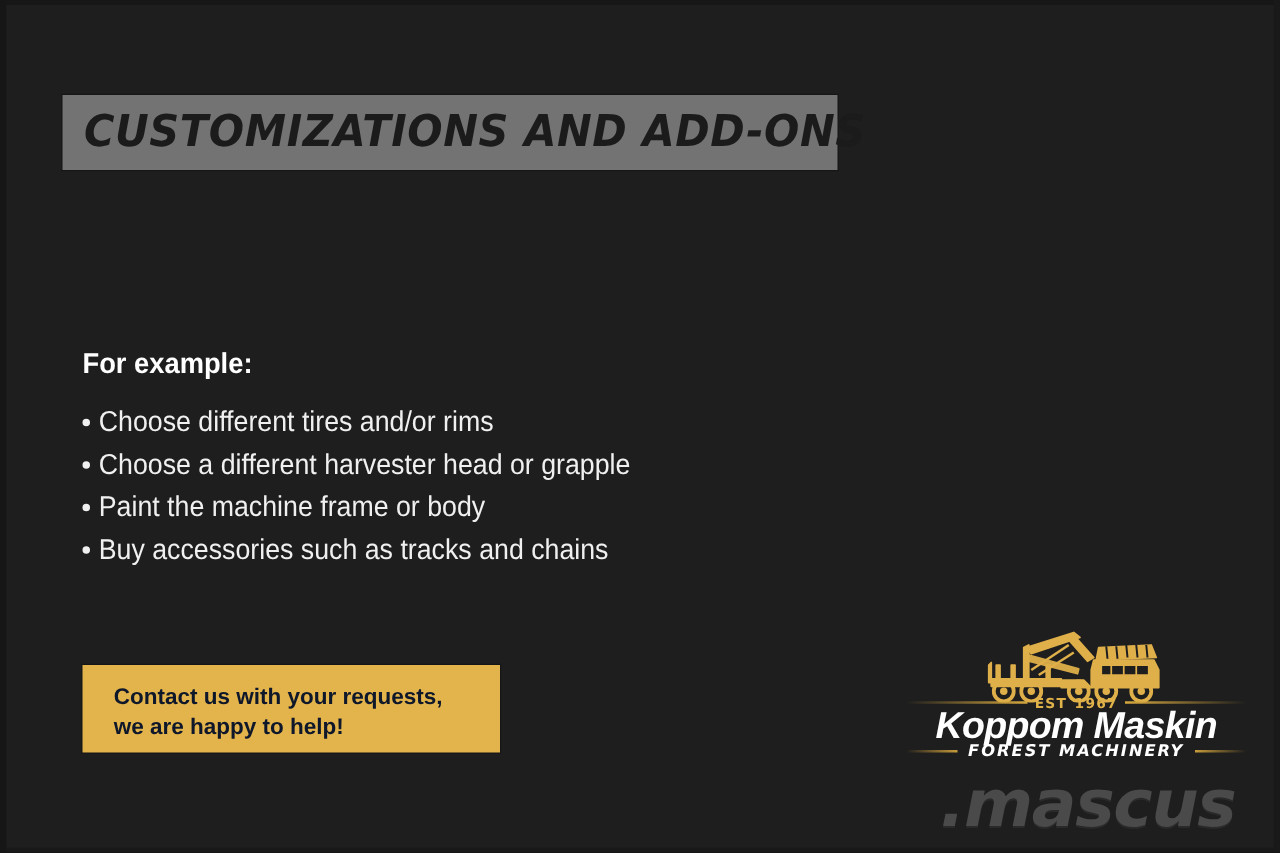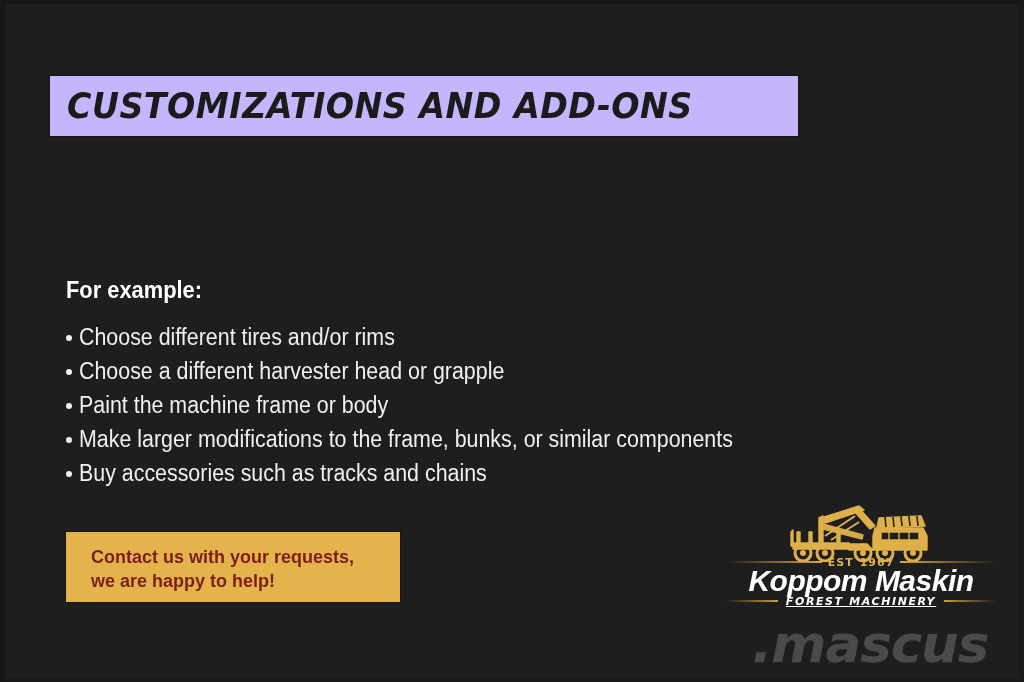--- a/index.html
+++ b/index.html
@@ -27,23 +27,23 @@
       inset 0 4px 0 #171717,
       inset 0 -4px 0 #191919;
     z-index: 40;
   }
 
   
   #title-banner {
     position: absolute;
     left: 50px;
     top: 76px;
-    width: 748px;
+    width: 620px;
     height: 60px;
-    background: #c4b5fd;
+    background: #737373;
     display: flex;
     align-items: center;
     box-shadow: 0 0 0 1px rgba(0,0,0,0.25);
   }
   #title-text {
     font-family: "DejaVu Sans", sans-serif;
     font-weight: bold;
     font-style: italic;
     font-size: 35px;
     letter-spacing: 0.5px;
@@ -120,21 +120,21 @@
     top: 532px;
     width: 334px;
     height: 70px;
     background: #e3b44c;
     box-shadow: 0 0 0 1px rgba(0,0,0,0.25);
   }
   #contact-inner {
     position: absolute;
     left: 25px;
     top: 13px;
-    color: #7f1d1d;
+    color: #0f172a;
     font-size: 18px;
     font-weight: bold;
     line-height: 24px;
   }
   #contact-inner span { display: block; white-space: nowrap; }
 
   
   #logo {
     position: absolute;
     left: 725px;
@@ -207,25 +207,24 @@
     height: 2px;
     background: linear-gradient(to right, rgba(214,168,62,0), #c89c3a);
   }
   #logo-tagline-row .rule2.right {
     background: linear-gradient(to left, rgba(214,168,62,0), #c89c3a);
   }
   #logo-tagline {
     font-family: "DejaVu Sans", sans-serif;
     font-weight: bold;
     font-style: italic;
-    font-size: 11px;
+    font-size: 13px;
     letter-spacing: 1.6px;
     color: #ffffff;
     white-space: nowrap;
-    text-decoration: underline;
   }
 
   
   #mascus-watermark {
     position: absolute;
     left: 752px;
     top: 614px;
     font-family: "DejaVu Sans", sans-serif;
     font-style: italic;
     font-weight: bold;
@@ -258,24 +257,20 @@
     <li>
       <span class="bullet-dot"></span>
       <span class="bullet-text">Choose a different harvester head or grapple</span>
     </li>
     <li>
       <span class="bullet-dot"></span>
       <span class="bullet-text">Paint the machine frame or body</span>
     </li>
     <li>
       <span class="bullet-dot"></span>
-      <span class="bullet-text">Make larger modifications to the frame, bunks, or similar components</span>
-    </li>
-    <li>
-      <span class="bullet-dot"></span>
       <span class="bullet-text">Buy accessories such as tracks and chains</span>
     </li>
   </ul>
 
   <div id="contact-box">
     <div id="contact-inner">
       <span>Contact us with your requests,</span>
       <span>we are happy to help!</span>
     </div>
   </div>

